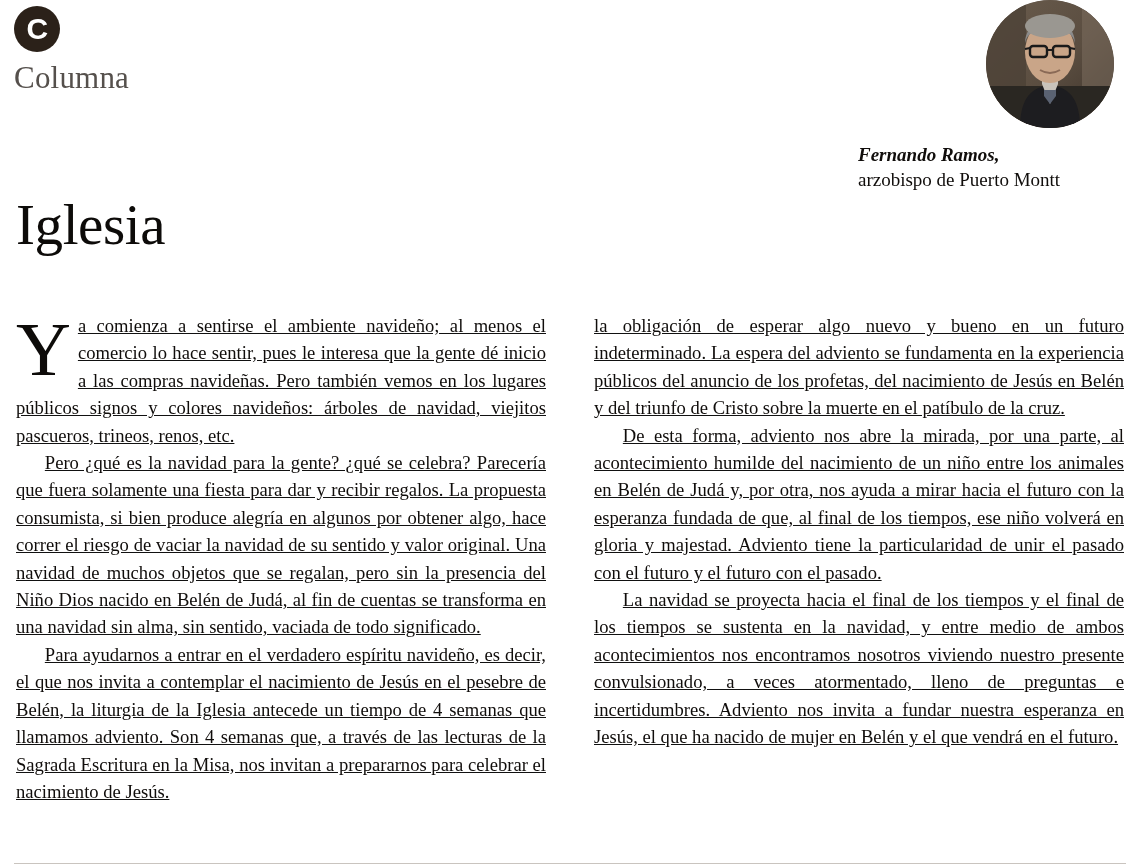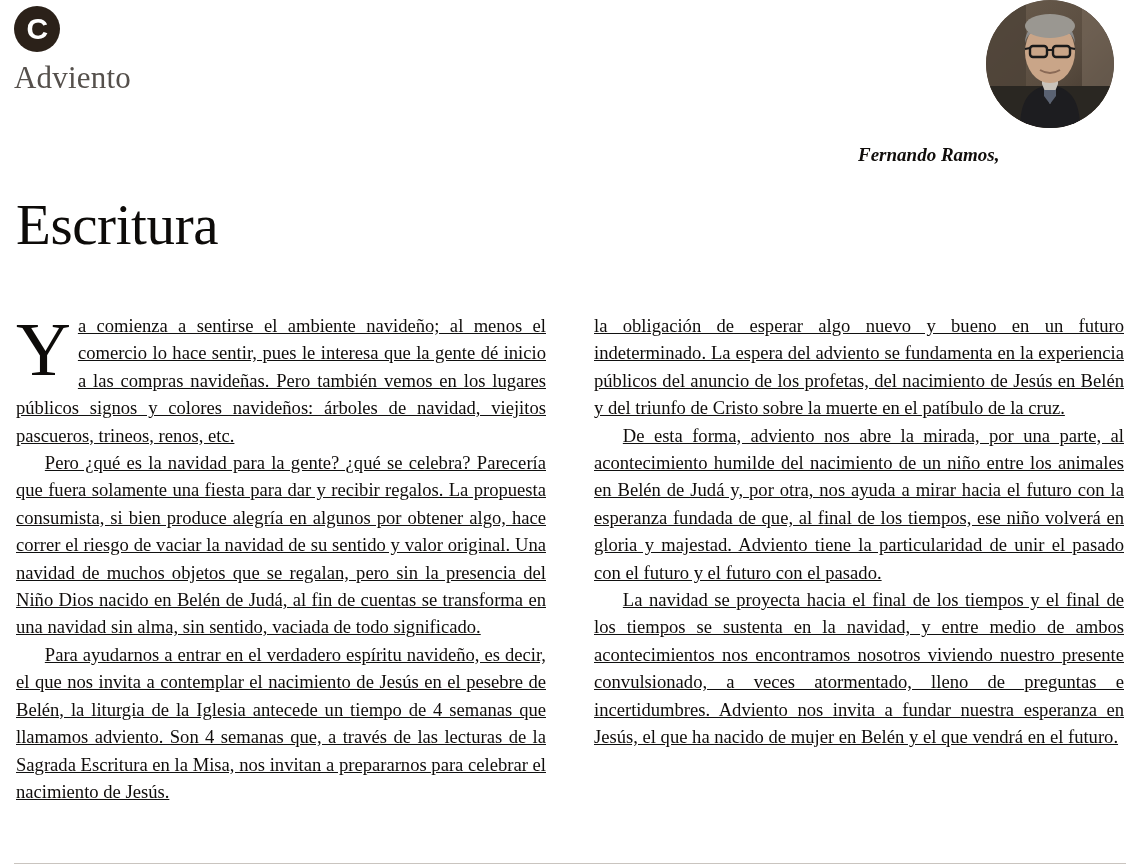--- a/index.html
+++ b/index.html
@@ -167,21 +167,21 @@
 </style>
 </head>
 <body>
 
 <div class="page">
 
   <div class="masthead">
 
     <div class="kicker-block">
       <div class="badge">C</div>
-      <div class="kicker">Adviento</div>
+      <div class="kicker">Columna</div>
     </div>
 
     <div class="author-block">
       <div class="author-photo">
         <svg viewBox="0 0 128 128">
           <defs>
             <clipPath id="circ">
                 <circle cx="64" cy="64" r="64"></circle>
               </clipPath>
             <linearGradient id="bgwall" x1="0" y1="0" x2="1" y2="1">
@@ -204,25 +204,26 @@
             <rect x="44" y="46" width="17" height="11" rx="3" fill="none" stroke="#1a1a1a" stroke-width="2.4"></rect>
             <rect x="67" y="46" width="17" height="11" rx="3" fill="none" stroke="#1a1a1a" stroke-width="2.4"></rect>
             <line x1="61" y1="50" x2="67" y2="50" stroke="#1a1a1a" stroke-width="2.2"></line>
             <line x1="39" y1="49" x2="44" y2="48" stroke="#1a1a1a" stroke-width="2.2"></line>
             <line x1="84" y1="48" x2="89" y2="49" stroke="#1a1a1a" stroke-width="2.2"></line>
             <path d="M54 70 q10 6 20 0" stroke="#8a6a56" stroke-width="2" fill="none"></path>
           </g>
         </svg>
       </div>
       <div class="author-name">Fernando Ramos,</div>
+      <div class="author-role">arzobispo de Puerto Montt</div>
     </div>
 
   </div>
 
-  <h1 class="headline">Escritura</h1>
+  <h1 class="headline">Iglesia</h1>
 
   <div class="body-columns">
 
     <div class="col">
       <p class="first dropcap">Ya comienza a sentirse el ambiente navideño; al menos el comercio lo hace sentir, pues le interesa que la gente dé inicio a las compras navideñas. Pero también vemos en los lugares públicos signos y colores navideños: árboles de navidad, viejitos pascueros, trineos, renos, etc.</p>
       <p>Pero ¿qué es la navidad para la gente? ¿qué se celebra? Parecería que fuera solamente una fiesta para dar y recibir regalos. La propuesta consumista, si bien produce alegría en algunos por obtener algo, hace correr el riesgo de vaciar la navidad de su sentido y valor original. Una navidad de muchos objetos que se regalan, pero sin la presencia del Niño Dios nacido en Belén de Judá, al fin de cuentas se transforma en una navidad sin alma, sin sentido, vaciada de todo significado.</p>
       <p>Para ayudarnos a entrar en el verdadero espíritu navideño, es decir, el que nos invita a contemplar el nacimiento de Jesús en el pesebre de Belén, la liturgia de la Iglesia antecede un tiempo de 4 semanas que llamamos adviento. Son 4 semanas que, a través de las lecturas de la Sagrada Escritura en la Misa, nos invitan a prepararnos para celebrar el nacimiento de Jesús.</p>
     </div>
 
     <div class="col">

